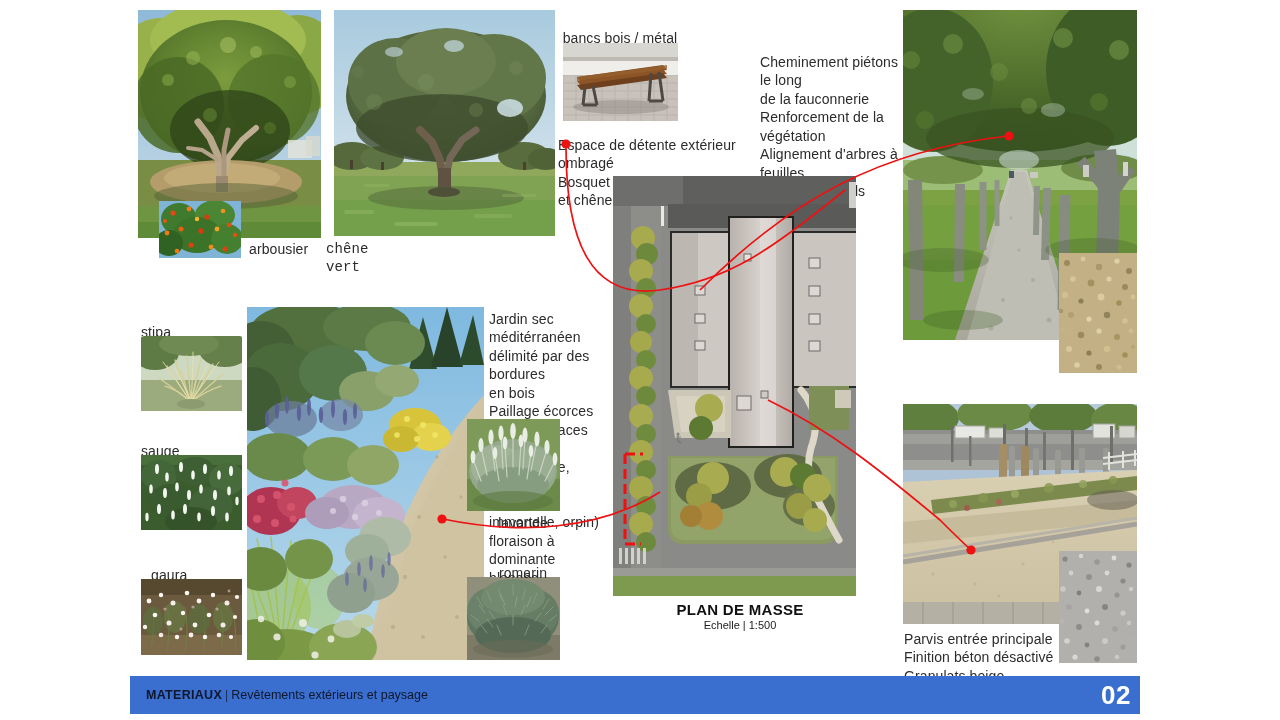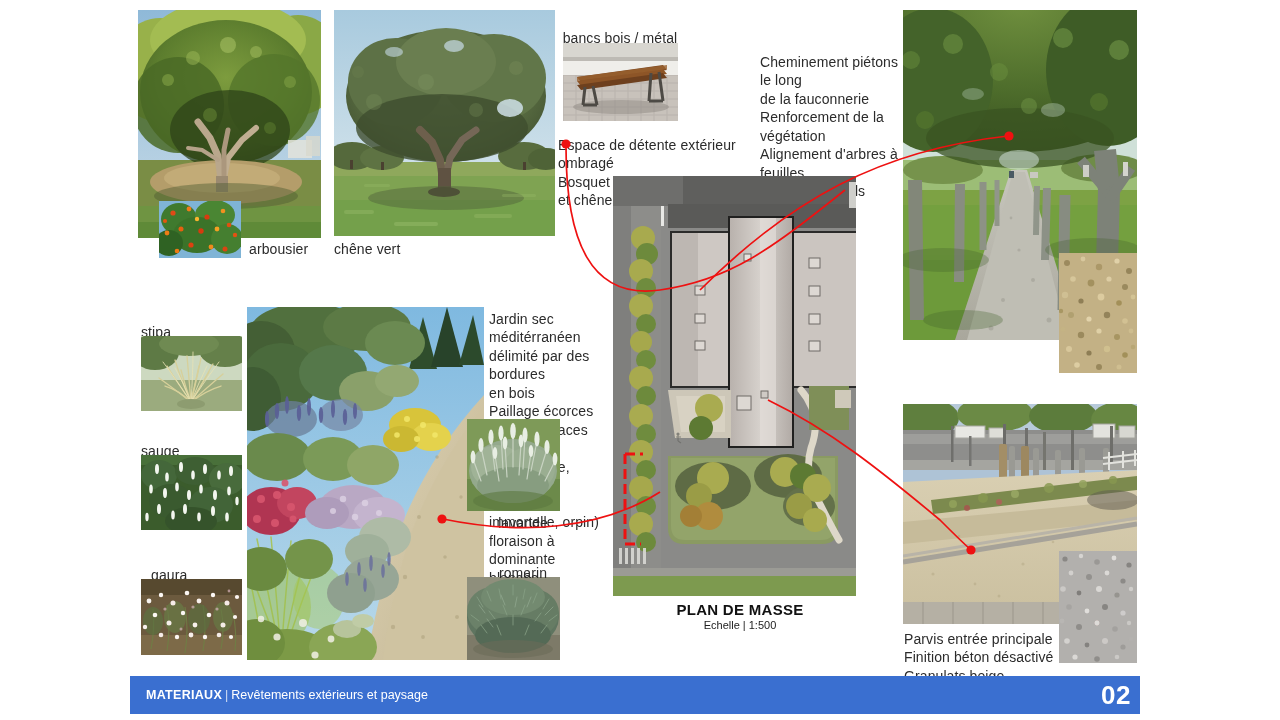--- a/index.html
+++ b/index.html
@@ -23,21 +23,21 @@
   .cap.r { text-align: left; }
   .cap.c { text-align: center; }
 
   
   #footer-bar {
     position: absolute; left: 130px; top: 676px;
     width: 1010px; height: 38px;
     background: #3a6fd0;
     display: flex; align-items: center;
   }
-  #footer-text { padding-left: 16px; font-size: 12.5px; color: #ffffff; }
+  #footer-text { padding-left: 16px; font-size: 12.5px; color: #0f172a; }
   #footer-text b { font-weight: bold; letter-spacing: .3px; }
   #footer-text .sep { opacity: .75; padding: 0 3px; }
   #page-badge {
     position: absolute; left: 1092px; top: 676px;
     width: 48px; height: 38px; background: #3a6fd0;
     color: #fff; font-size: 26px; font-weight: bold;
     display: flex; align-items: center; justify-content: center;
     letter-spacing: .5px;
   }
 
@@ -196,21 +196,21 @@
 
       <g opacity=".35">
         <rect x="10" y="200" width="30" height="4" fill="#9fc070" rx="2"></rect>
         <rect x="60" y="212" width="44" height="4" fill="#a6c678" rx="2"></rect>
         <rect x="140" y="204" width="38" height="4" fill="#9cbd6c" rx="2"></rect>
         <rect x="30" y="174" width="26" height="3" fill="#98ba68" rx="1.5"></rect>
         <rect x="168" y="184" width="34" height="3" fill="#98ba68" rx="1.5"></rect>
       </g>
     </svg>
   </div>
-  <div class="cap" style="left:334px; top:240px; width:80px;">chêne vert</div>
+  <div class="cap" style="left:326px; top:240px; width:80px;font-family:Liberation Mono, monospace;">chêne vert</div>
 
   <div class="cap c" style="left:560px; top:29px; width:120px;">bancs bois / métal</div>
   <div class="ph" style="left:563px; top:43px; width:115px; height:78px;">
     <svg width="115" height="78" viewBox="0 0 115 78">
       <defs>
         <pattern id="pav" width="13" height="8" patternUnits="userSpaceOnUse">
           <rect width="13" height="8" fill="#b9b3ad"></rect>
           <rect width="12" height="7" x="0.5" y="0.5" fill="#c8c2bb"></rect>
         </pattern>
       </defs>

